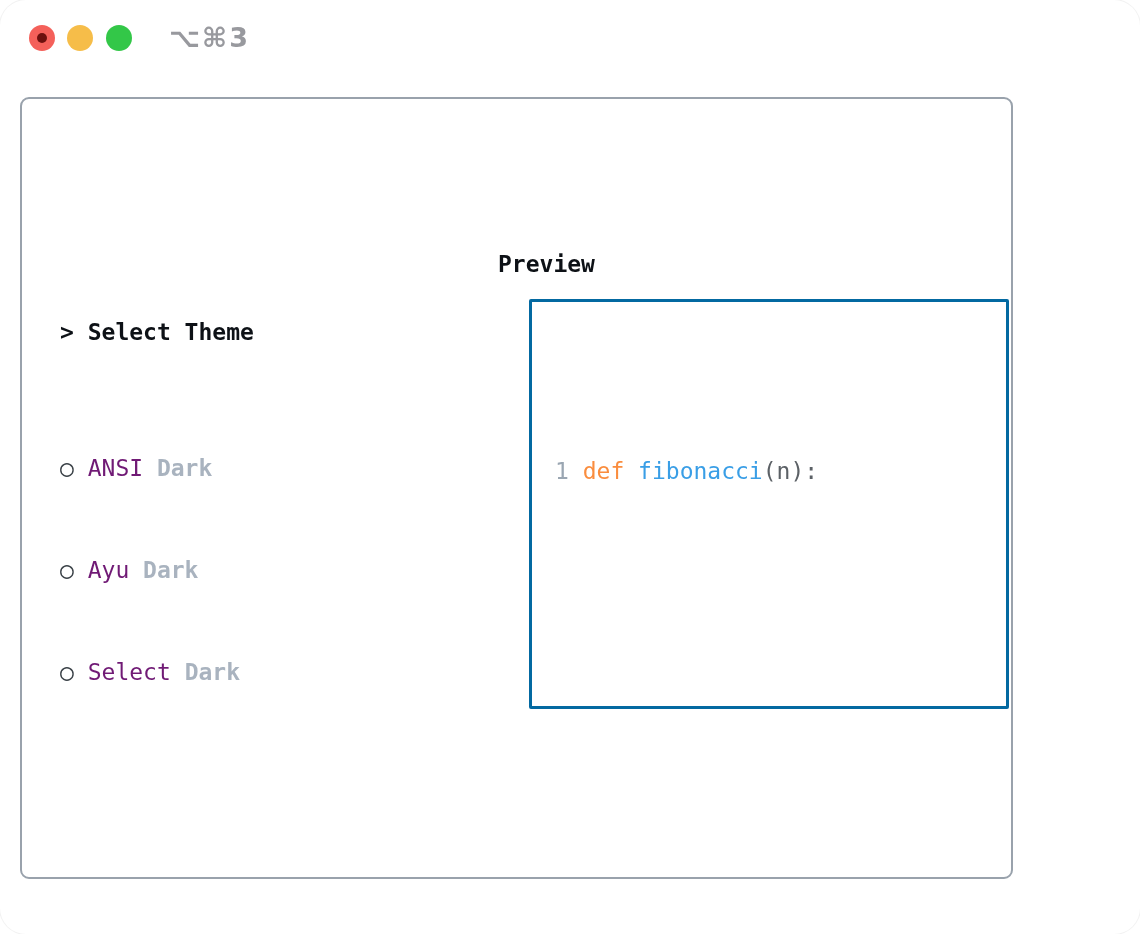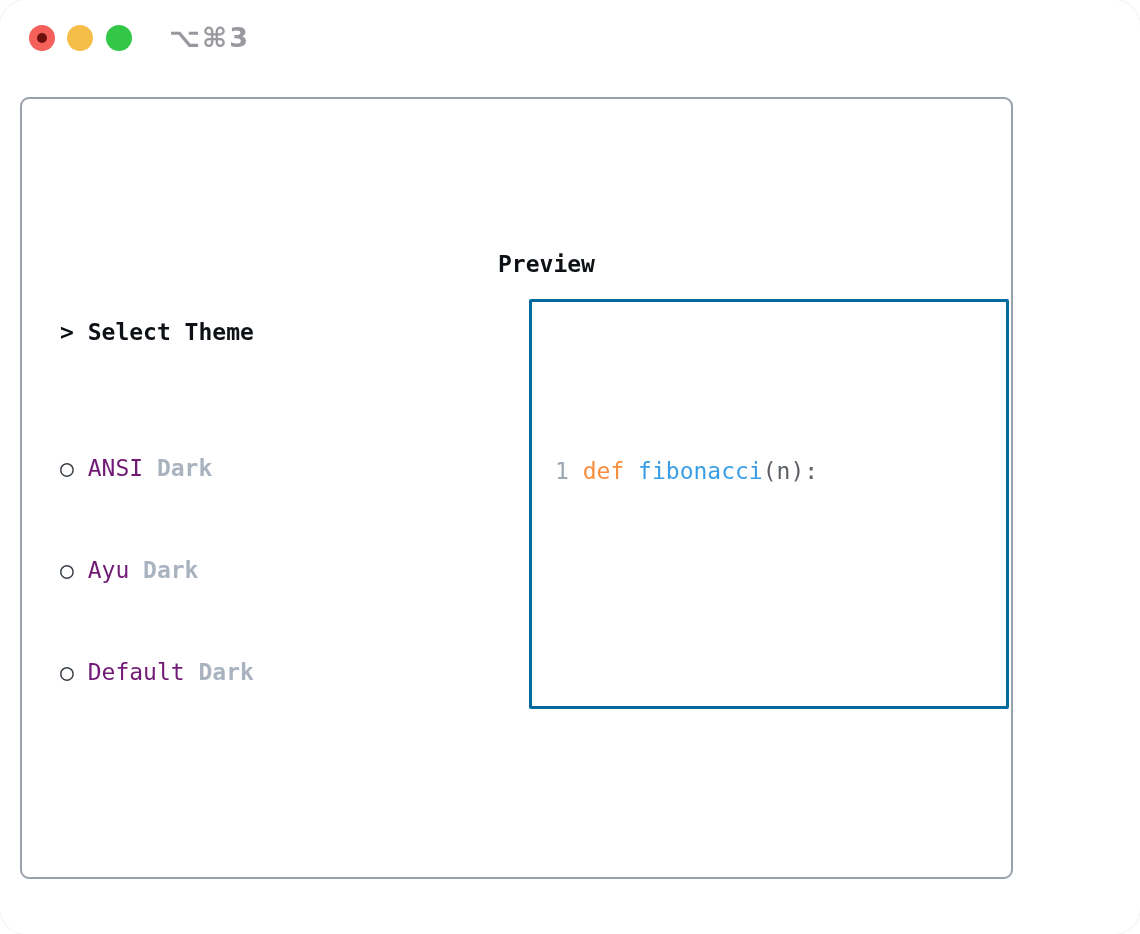--- a/index.html
+++ b/index.html
@@ -66,21 +66,21 @@
     <div class="win-title">⌥⌘3</div>
   </div>
 
   <div class="panel">
 
     <div class="left-col tui">
       <div class="row hdr-row"><span class="bullet">&gt;</span><span class="name">Select Theme</span></div>
 
       <div class="row"><span class="bullet">○</span><span class="name">ANSI</span><span class="tag">Dark</span></div>
       <div class="row"><span class="bullet">○</span><span class="name">Ayu</span><span class="tag">Dark</span></div>
-      <div class="row"><span class="bullet">○</span><span class="name">Default</span><span class="tag">Dark</span></div>
+      <div class="row"><span class="bullet">○</span><span class="name">Select</span><span class="tag">Dark</span></div>
       
       
       
       
       
       
       
 
       
 

